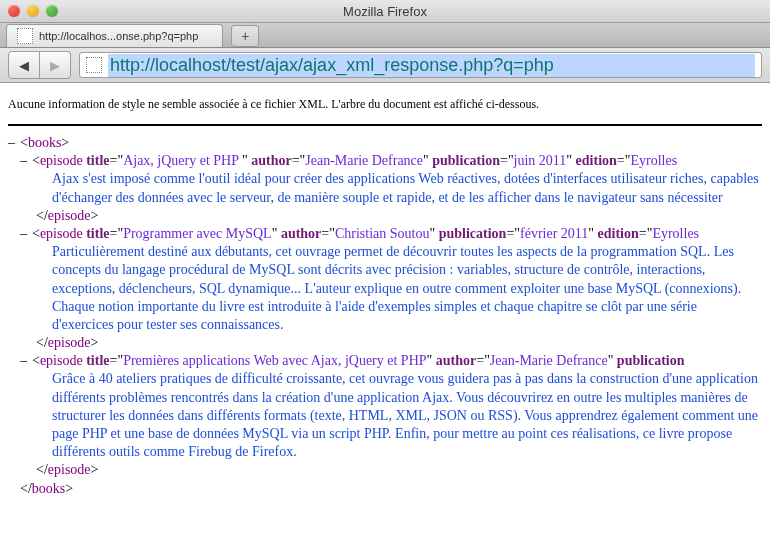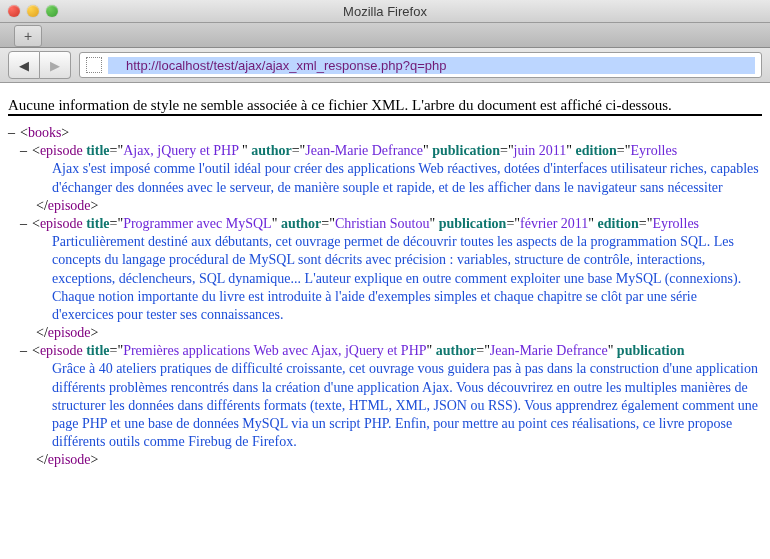--- a/index.html
+++ b/index.html
@@ -15,50 +15,54 @@
   .tab{height:22px;background:linear-gradient(#f6f6f6,#e2e2e2);border:1px solid #999;border-bottom:none;border-radius:4px 4px 0 0;padding:0 24px 0 10px;display:flex;align-items:center;position:relative;font-size:11px;color:#333}
   .tab .favicon{width:14px;height:14px;border:1px dotted #888;margin-right:6px;background:#fff}
   .newtab{width:26px;height:20px;margin-left:8px;background:linear-gradient(#e5e5e5,#cfcfcf);border:1px solid #9a9a9a;border-radius:3px;display:flex;align-items:center;justify-content:center;color:#555;font-size:14px;line-height:1}
   .navbar{height:34px;background:linear-gradient(#e7e7e7,#d5d5d5);border-bottom:1px solid #9a9a9a;display:flex;align-items:center;padding:0 8px;gap:8px}
   .navgrp{display:flex}
   .navbtn{width:30px;height:26px;background:linear-gradient(#fdfdfd,#e0e0e0);border:1px solid #9c9c9c;display:flex;align-items:center;justify-content:center;color:#444}
   .navbtn.back{border-radius:4px 0 0 4px}
   .navbtn.fwd{border-radius:0 4px 4px 0;border-left:0;color:#aaa}
   .urlbox{flex:1;height:24px;background:#fff;border:1px solid #9c9c9c;border-radius:3px;display:flex;align-items:center;padding:0 6px;gap:6px}
   .urlbox .favicon{width:14px;height:14px;border:1px dotted #888}
-  .urlbox input{flex:1;border:none;outline:none;font-size:13px;color:#701a75;background:#bcd6ff;padding:1px 18px}
+  .urlbox input{flex:1;border:none;outline:none;font-size:18px;color:#0f766e;background:#bcd6ff;padding:1px 2px}
   .content{padding:14px 8px 0 8px}
-  .notice{font-family:Georgia,"Times New Roman",serif;font-size:15px;color:#000;}
+  .notice{font-family:Georgia,"Times New Roman",serif;font-size:12px;color:#000;padding-bottom:12px}
   .hr{height:2px;background:#000;margin-bottom:8px}
   .xml{font-family:Georgia,"Times New Roman",serif;font-size:14px;line-height:1.3;white-space:nowrap}
   .row{display:flex}
   .dash{color:#000;margin-right:5px}
   .ind1{padding-left:12px}
   .ind2{padding-left:28px}
   .ind3{padding-left:44px}
   .tag{color:#800080;font-weight:normal}
-  .attrn{color:#0f766e;font-weight:bold}
+  .attrn{color:#701a75;font-weight:bold}
   .attrv{color:#6d28d9}
   .eq{color:#000}
   .txt{white-space:normal;color:#1d4ed8}
 </style>
 </head>
 <body>
 <div class="window">
 
 <div class="titlebar">
   <div class="traffic">
     <div class="dot red"></div>
     <div class="dot yellow"></div>
     <div class="dot green"></div>
   </div>
   <div class="win-title">Mozilla Firefox</div>
 </div>
 
 <div class="tabbar">
+  <div class="tab">
+    <span class="favicon"></span>
+    <span>http://localhos...onse.php?q=php</span>
+  </div>
   <div class="newtab">
     <span>+</span>
   </div>
 </div>
 
 <div class="navbar">
   <div class="navgrp">
     <div class="navbtn back">
       <span>◀</span>
     </div>
@@ -108,17 +112,18 @@
     <div class="row ind1">
       <span class="dash">–</span>
       <span>&lt;<span class="tag">episode</span>
         <span class="attrn">title</span><span class="eq">=</span>"<span class="attrv">Premières applications Web avec Ajax, jQuery et PHP</span>"
         <span class="attrn">author</span><span class="eq">=</span>"<span class="attrv">Jean-Marie Defrance</span>"
         <span class="attrn">publication</span></span>
     </div>
     <div class="ind3 txt">Grâce à 40 ateliers pratiques de difficulté croissante, cet ouvrage vous guidera pas à pas dans la construction d'une application différents problèmes rencontrés dans la création d'une application Ajax. Vous découvrirez en outre les multiples manières de structurer les données dans différents formats (texte, HTML, XML, JSON ou RSS). Vous apprendrez également comment une page PHP et une base de données MySQL via un script PHP. Enfin, pour mettre au point ces réalisations, ce livre propose différents outils comme Firebug de Firefox.</div>
 
     <div class="ind2">&lt;/<span class="tag">episode</span>&gt;</div>
+    <div style="padding-left:12px">&lt;/<span class="tag">books</span>&gt;</div>
 
   </div>
 </div>
 
 </div>
 
 </body></html>

